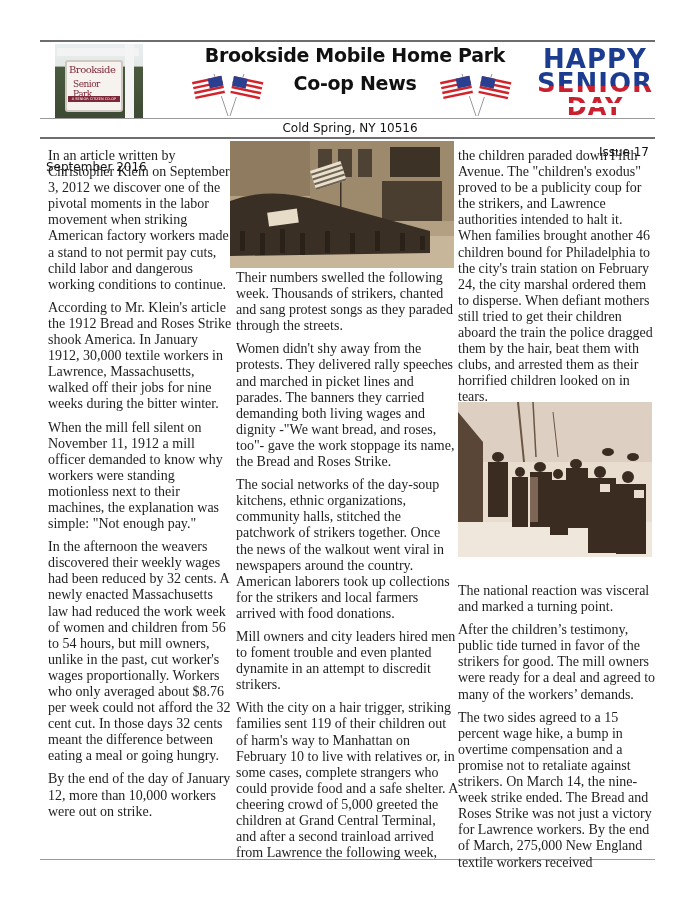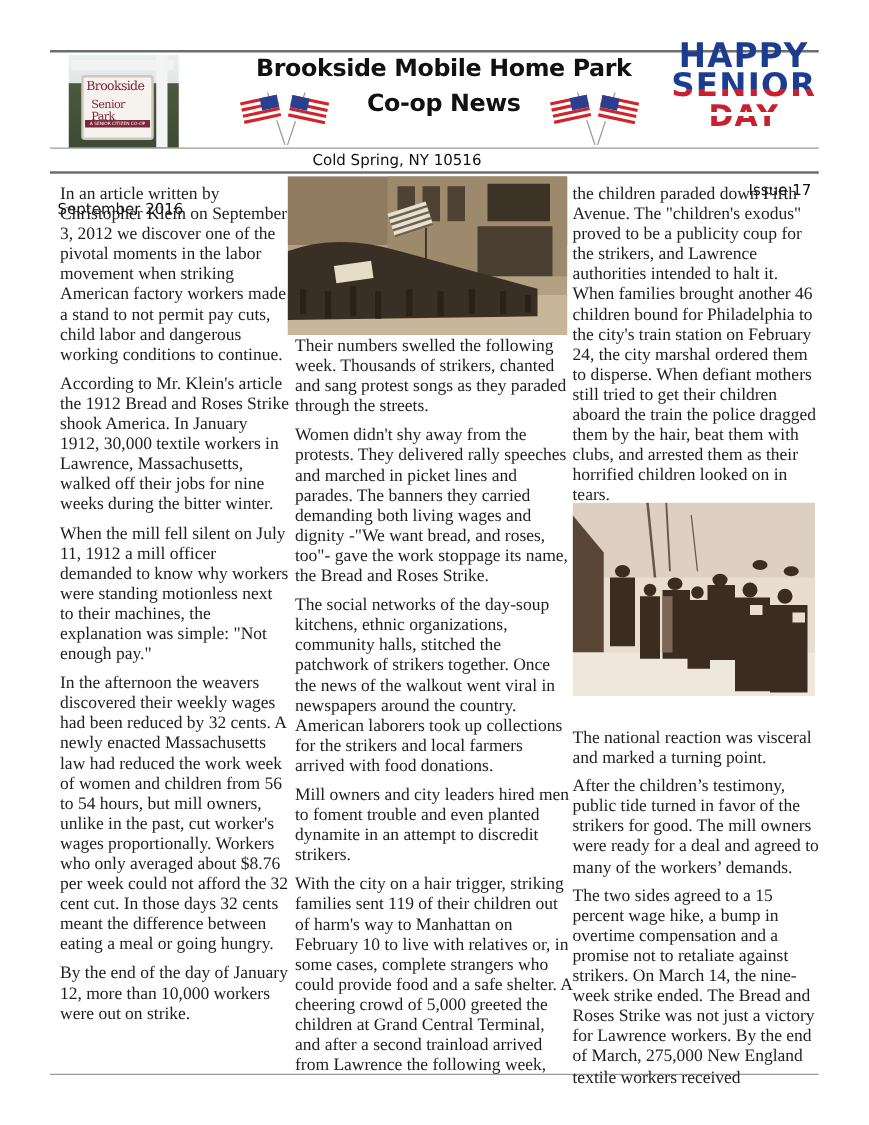--- a/index.html
+++ b/index.html
@@ -22,32 +22,32 @@
                       font-size: 3.5px; line-height: 6px; text-align: center; font-family: "DejaVu Sans", sans-serif; overflow: hidden; white-space: nowrap; }
 
   .title-l1, .title-l2 { position: absolute; font-family: "DejaVu Sans", sans-serif; font-weight: bold; color: #111;
                          text-align: center; letter-spacing: -0.3px; }
   .title-l1 { left: 190px; width: 330px; top: 44px; font-size: 19px; }
   .title-l2 { left: 270px; width: 170px; top: 72px; font-size: 19px; }
 
   .flags { position: absolute; width: 78px; height: 44px; }
   .flags svg { width: 100%; height: 100%; }
 
-  .labor { position: absolute; left: 534px; top: 32px; width: 122px; height: 76px; text-align: center;
+  .labor { position: absolute; left: 534px; top: 46px; width: 122px; height: 76px; text-align: center;
            font-family: "DejaVu Sans", sans-serif; font-weight: bold; line-height: 1; }
   .labor .w1 { display: block; font-size: 26px; color: #1c3d8f; letter-spacing: 1px; transform: scaleY(1.05); }
   .labor .w2 { display: block; font-size: 26px; color: #1c3d8f; letter-spacing: 1px; margin-top: -2px;
                background: linear-gradient(180deg, #1c3d8f 60%, #c8202f 60%); -webkit-background-clip: text; background-clip: text; -webkit-text-fill-color: transparent; }
   .labor .w3 { display: block; font-size: 24px; letter-spacing: 1px; margin-top: -1px;
                background: linear-gradient(180deg, #c8202f 0%, #c8202f 35%, #ffffff 35%, #ffffff 48%, #c8202f 48%, #c8202f 100%);
                -webkit-background-clip: text; background-clip: text; -webkit-text-fill-color: transparent; }
 
   .info { position: absolute; top: 121px; font-family: "DejaVu Sans", sans-serif; font-size: 12px; color: #111; }
   .info.left { left: 46px; margin-top: 39px; }
-  .info.center { left: 250px; width: 200px; text-align: left; }
+  .info.center { left: 250px; width: 200px; text-align: center; }
   .info.right { right: 46px; margin-top: 24px; }
 
   
   .col { position: absolute; font-family: "Liberation Serif", "DejaVu Serif", serif; font-size: 14px; line-height: 16.1px; color: #1e1e1e; }
   .col p { margin-bottom: 7px; }
   .col1 { left: 48px; top: 148px; width: 184px; }
   .col2 { left: 236px; top: 270px; width: 222px; }
   .col3 { left: 458px; top: 148px; width: 200px; }
   .col3b { left: 458px; top: 583px; width: 200px; }
 
@@ -131,21 +131,21 @@
   <span class="w3">DAY</span>
 </div>
 
 <div class="info left">September 2016</div>
 <div class="info center">Cold Spring, NY 10516</div>
 <div class="info right">Issue 17</div>
 
 <div class="col col1">
   <p>In an article written by Christopher Klein on September 3, 2012 we discover one of the pivotal moments in the labor movement when striking American factory workers made a stand to not permit pay cuts, child labor and dangerous working conditions to continue.</p>
   <p>According to Mr. Klein's article the 1912 Bread and Roses Strike shook America.  In January 1912, 30,000 textile workers in Lawrence, Massachusetts, walked off their jobs for nine weeks during the bitter winter.</p>
-  <p>When the mill fell silent on July 11, 1912 a mill officer demanded to know why workers were standing motionless next to their machines, the explanation was simple: "Not enough pay."</p>
+  <p>When the mill fell silent on November 11, 1912 a mill officer demanded to know why workers were standing motionless next to their machines, the explanation was simple: "Not enough pay."</p>
   <p>In the afternoon the weavers discovered their weekly wages had been reduced by 32 cents. A newly enacted Massachusetts law had reduced the work week of women and children from 56 to 54 hours, but mill owners, unlike in the past, cut worker's wages proportionally. Workers who only averaged about $8.76 per week could not afford the 32 cent cut. In those days 32 cents meant the difference between eating a meal or going hungry.</p>
   <p>By the end of the day of January 12, more than 10,000 workers were out on strike.</p>
 </div>
 
 <div class="photo photo1">
   <svg viewBox="0 0 224 127" preserveAspectRatio="none">
     <rect width="224" height="127" fill="#b3a083"></rect>
     <rect x="0" y="0" width="224" height="55" fill="#8f7b5f"></rect>
     <rect x="80" y="0" width="144" height="80" fill="#9d8a6c"></rect>
     <rect x="88" y="8" width="14" height="28" fill="#4e4234"></rect>

